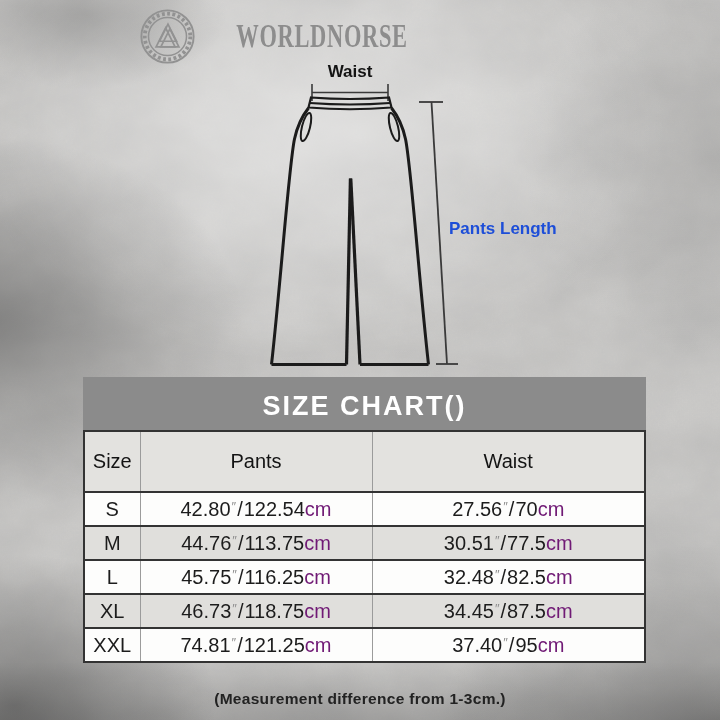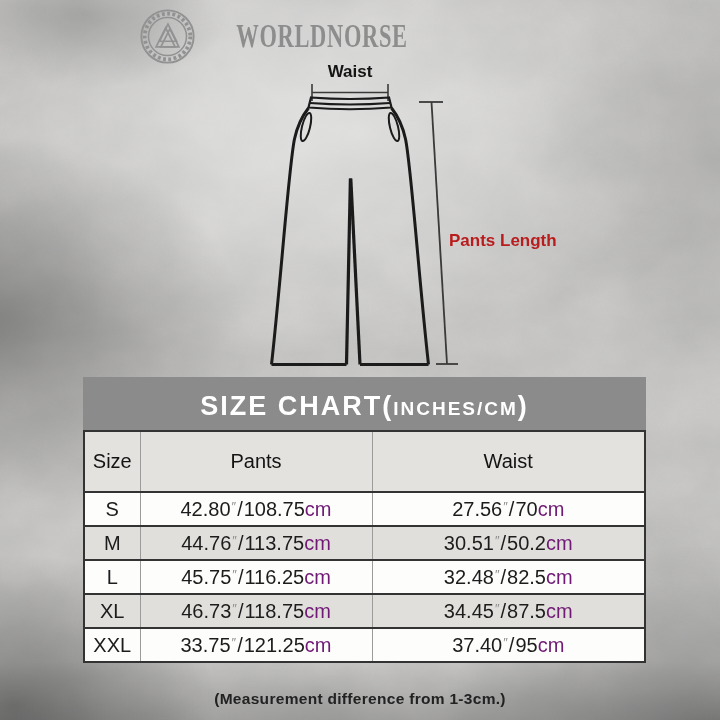--- a/index.html
+++ b/index.html
@@ -31,22 +31,22 @@
   .emblem{width:57px;height:57px;margin-top:5px;}
   .brand-name{
     font-family:"Liberation Serif",serif;font-weight:bold;font-size:33px;
     color:#8d8d8d;letter-spacing:1px;transform:scaleX(.68);transform-origin:center;
     white-space:nowrap;margin-top:4px;
   }
 
   
   .waist-label{left:300px;top:62px;width:100px;text-align:center;
     font-size:17px;font-weight:bold;color:#141414;}
-  .length-label{left:449px;top:219px;font-size:17px;font-weight:bold;color:#b91c1c;
-    white-space:nowrap;margin-top:12px;}
+  .length-label{left:449px;top:219px;font-size:17px;font-weight:bold;color:#1d4ed8;
+    white-space:nowrap;}
   .pants-svg{left:0;top:58px;}
 
   
   .chart{left:83px;top:377px;width:563px;}
   .title-bar{
     height:48px;background:#8b8b8b;color:#ffffff;
     display:flex;align-items:baseline;justify-content:center;
     font-weight:bold;padding-top:5px;line-height:48px;
   }
   .tb-main{font-size:27px;letter-spacing:2px;}
@@ -140,60 +140,59 @@
         <line x1="419" y1="102" x2="443" y2="102"></line>
         <line x1="431.5" y1="102" x2="447" y2="364"></line>
         <line x1="436" y1="364" x2="458" y2="364"></line>
       </g>
     </g>
   </svg>
 
   <section class="layer chart">
     <div class="title-bar">
       <span class="tb-main">SIZE CHART(</span>
-        <span class="tb-sub">INCHES/CM</span>
         <span class="tb-main">)</span>
     </div>
     <table class="size-table">
       <colgroup>
           <col style="width:56px">
           <col style="width:232px">
           <col>
         </colgroup>
       <thead>
         <tr class="head-row">
           <th class="cA">Size</th>
           <th class="cB">Pants</th>
           <th class="cC">Waist</th>
         </tr>
       </thead>
       <tbody>
         <tr>
           <th class="cA">S</th>
-          <td class="cB"><span>42.80</span><span class="im">″</span><span class="sl">/</span><span>108.75</span><span class="cm">cm</span></td>
+          <td class="cB"><span>42.80</span><span class="im">″</span><span class="sl">/</span><span>122.54</span><span class="cm">cm</span></td>
           <td class="cC"><span>27.56</span><span class="im">″</span><span class="sl">/</span><span>70</span><span class="cm">cm</span></td>
         </tr>
         <tr>
           <th class="cA">M</th>
           <td class="cB"><span>44.76</span><span class="im">″</span><span class="sl">/</span><span>113.75</span><span class="cm">cm</span></td>
-          <td class="cC"><span>30.51</span><span class="im">″</span><span class="sl">/</span><span>50.2</span><span class="cm">cm</span></td>
+          <td class="cC"><span>30.51</span><span class="im">″</span><span class="sl">/</span><span>77.5</span><span class="cm">cm</span></td>
         </tr>
         <tr>
           <th class="cA">L</th>
           <td class="cB"><span>45.75</span><span class="im">″</span><span class="sl">/</span><span>116.25</span><span class="cm">cm</span></td>
           <td class="cC"><span>32.48</span><span class="im">″</span><span class="sl">/</span><span>82.5</span><span class="cm">cm</span></td>
         </tr>
         <tr>
           <th class="cA">XL</th>
           <td class="cB"><span>46.73</span><span class="im">″</span><span class="sl">/</span><span>118.75</span><span class="cm">cm</span></td>
           <td class="cC"><span>34.45</span><span class="im">″</span><span class="sl">/</span><span>87.5</span><span class="cm">cm</span></td>
         </tr>
         <tr>
           <th class="cA">XXL</th>
-          <td class="cB"><span>33.75</span><span class="im">″</span><span class="sl">/</span><span>121.25</span><span class="cm">cm</span></td>
+          <td class="cB"><span>74.81</span><span class="im">″</span><span class="sl">/</span><span>121.25</span><span class="cm">cm</span></td>
           <td class="cC"><span>37.40</span><span class="im">″</span><span class="sl">/</span><span>95</span><span class="cm">cm</span></td>
         </tr>
       </tbody>
     </table>
   </section>
 
   <div class="layer footnote">(Measurement difference from 1-3cm.)</div>
 
 </div>
 

